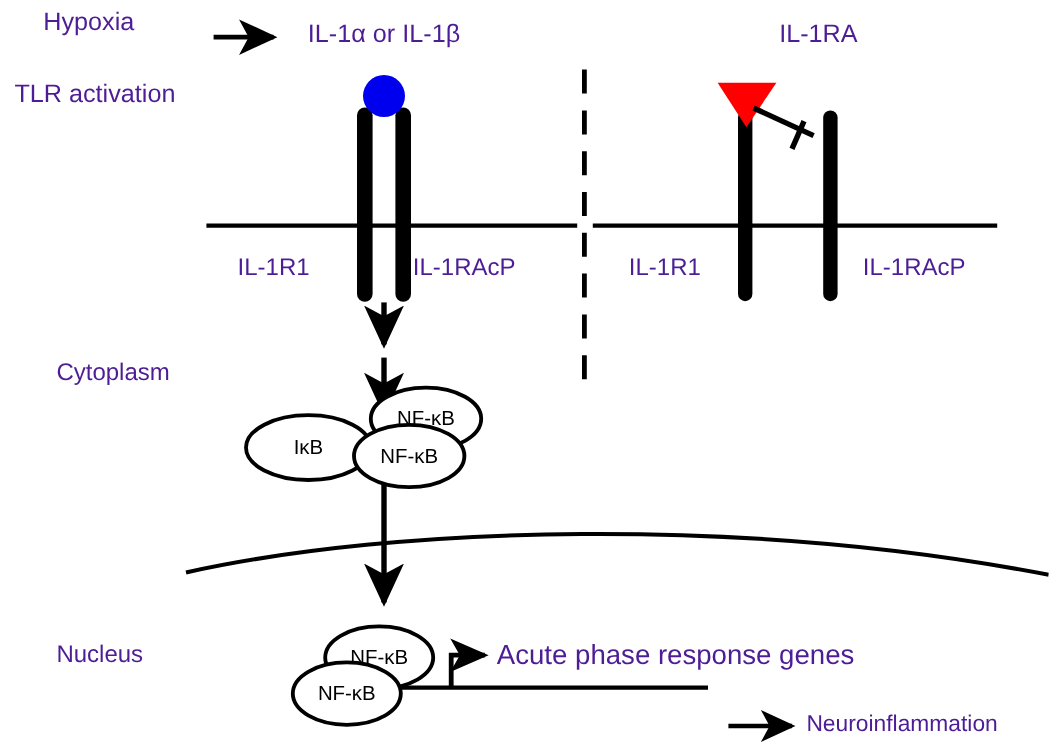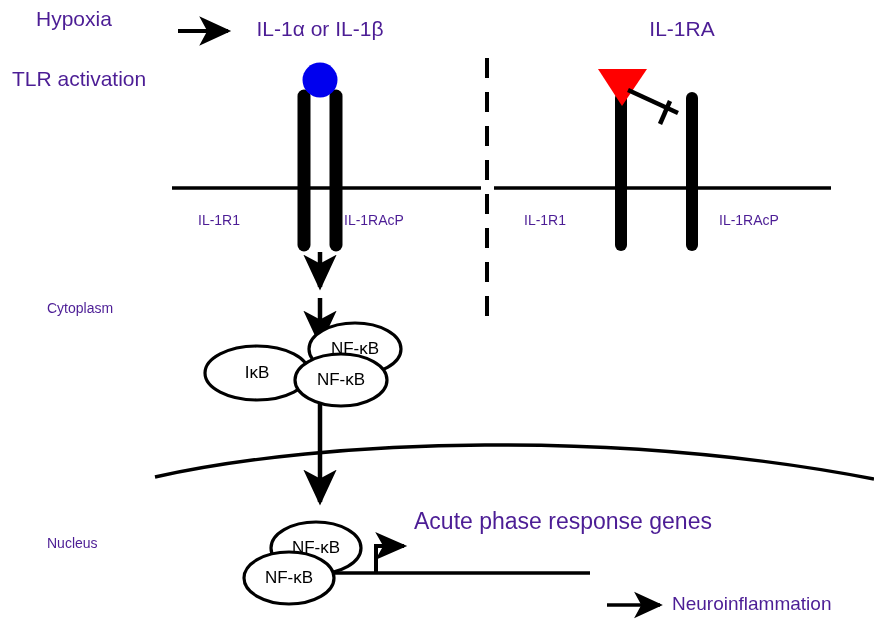--- a/index.html
+++ b/index.html
@@ -25,21 +25,21 @@
     height: 624px;
   }
   .lbl {
     position: absolute;
     color: #4c1d95;
     font-family: "Liberation Sans", sans-serif;
     white-space: nowrap;
     line-height: 1.18;
   }
   .t22 { font-size: 21px; }
-  .t20 { font-size: 14px; }
+  .t20 { font-size: 20px; }
   .t19 { font-size: 19px; }
   .t24 { font-size: 23px; }
   .center { text-align: center; transform: translateX(-50%); }
   .ell-text {
     font-family: "Liberation Sans", sans-serif;
     font-size: 17px;
     fill: #000000;
     text-anchor: middle;
     dominant-baseline: middle;
   }
@@ -150,18 +150,18 @@
   <div class="lbl t20" style="left:198px; top:212px;">IL-1R1</div>
   <div class="lbl t20" style="left:344px; top:212px;">IL-1RAcP</div>
 
   <div class="lbl t20" style="left:524px; top:212px;">IL-1R1</div>
   <div class="lbl t20" style="left:719px; top:212px;">IL-1RAcP</div>
 
   <div class="lbl t20" style="left:47px; top:300px;">Cytoplasm</div>
 
   <div class="lbl t20" style="left:47px; top:535px;">Nucleus</div>
 
-  <div class="lbl t24" style="left:414px; top:508px;">Acute phase response genes</div>
+  <div class="lbl t24" style="left:414px; top:532px;">Acute phase response genes</div>
 
 
   <div class="lbl t19" style="left:672px; top:593px;">Neuroinflammation</div>
 
 </div>
 
 </body></html>

